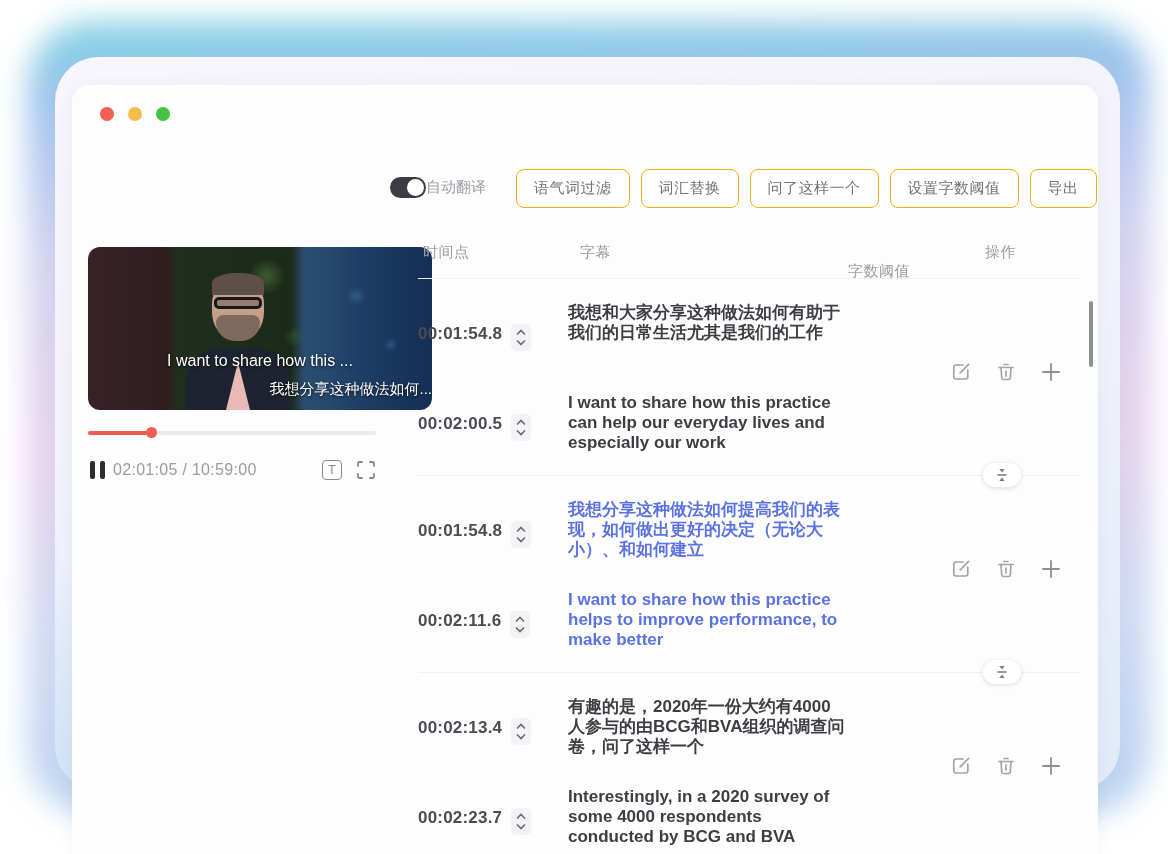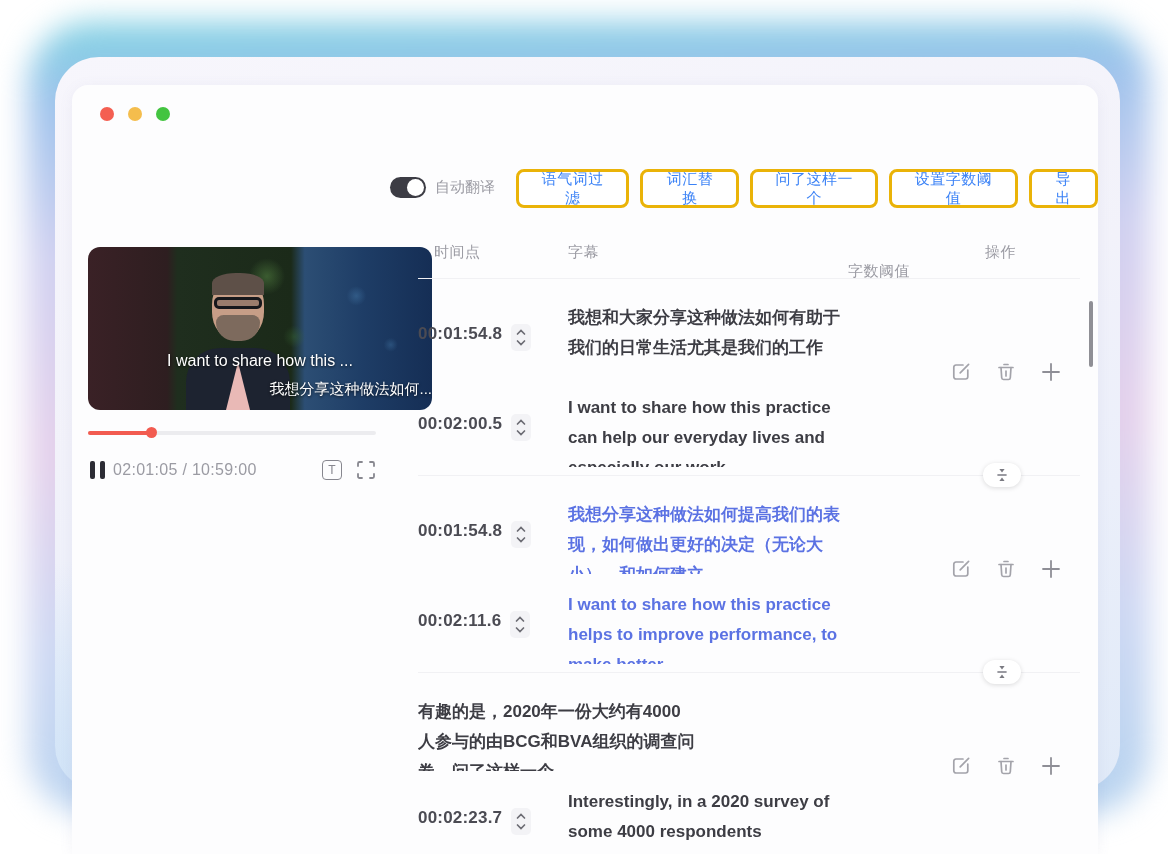--- a/index.html
+++ b/index.html
@@ -29,28 +29,28 @@
   .light { width:14px; height:14px; border-radius:50%; }
   .light.red    { background:var(--light_red); }
   .light.yellow { background:var(--light_yellow); }
   .light.green  { background:var(--light_green); }
 
   .title-block { position:absolute; left:28px; top:62px; }
   .doc-title { font-size:17px; color:#3e3e46; letter-spacing:.3px; display:inline-block; }
   .title-edit { display:inline-block; vertical-align:-3px; margin-left:10px; cursor:pointer; }
   .created { margin-top:10px; font-size:15px; color:#9b9ba3; }
 
-  .toggle-wrap { position:absolute; left:318px; top:92px; display:flex; align-items:center; gap:9px; }
+  .toggle-wrap { position:absolute; left:318px; top:92px; display:flex; align-items:center; }
   .toggle { width:36px; height:21px; border-radius:11px; background:var(--toggle_on); position:relative; cursor:pointer; }
   .toggle .knob { position:absolute; right:2px; top:2px; width:17px; height:17px; border-radius:50%; background:#fff; }
   .toggle-label { font-size:15px; color:#9b9ba3; }
 
   .top-buttons { position:absolute; left:444px; top:84px; display:flex; gap:11px; }
-  .tbtn { height:39px; padding:0 17px; background:#fff; border:3px solid #eab308; border-radius:8px;
-    font-size:15px; color:#3b82f6; display:flex; align-items:center; cursor:pointer;
+  .tbtn { height:39px; padding:0 17px; background:#fff; border:1px solid #eab308; border-radius:8px;
+    font-size:15px; color:#737373; display:flex; align-items:center; cursor:pointer;
     font-family:inherit; letter-spacing:.5px; }
 
   
   .video { position:absolute; left:16px; top:162px; width:344px; height:163px; border-radius:12px; overflow:hidden;
     background:linear-gradient(90deg,#3a2126 0%,#2e1e20 23%,#1f2e1e 26%,#1b2a19 59%,#2c4e74 63%,#1e3d66 80%,#152e55 100%); cursor:pointer; }
   .video .bokeh { position:absolute; inset:0;
     background:
       radial-gradient(26px 26px at 52% 18%, rgba(90,140,70,.5) 0%, rgba(90,140,70,0) 70%),
       radial-gradient(20px 20px at 40% 42%, rgba(70,120,60,.45) 0%, rgba(70,120,60,0) 70%),
       radial-gradient(16px 16px at 60% 55%, rgba(60,110,55,.4) 0%, rgba(60,110,55,0) 70%),
@@ -80,30 +80,30 @@
   .pause span { width:5px; height:18px; border-radius:2px; background:#2c2c34; }
   .time-display { margin-left:8px; font-size:16px; color:#9b9ba3; letter-spacing:.3px; }
   .ctrl-icons { margin-left:auto; display:flex; gap:14px; align-items:center; }
   .ticon { width:20px; height:20px; border:1.6px solid #87878f; border-radius:4px; color:#87878f;
     font-size:12px; display:flex; align-items:center; justify-content:center; cursor:pointer; }
 
   
   .table { position:absolute; left:346px; top:150px; width:662px; }
   .thead { position:relative; height:44px; border-bottom:1px solid #f1f1f4; }
   .th { position:absolute; top:8px; font-size:15px; color:#9b9ba3; letter-spacing:.5px; }
-  .th.c0 { left:16px; } .th.c1 { left:150px; } .th.c2 { left:430px;margin-top:19px; } .th.c3 { left:567px; }
+  .th.c0 { left:5px; } .th.c1 { left:162px; } .th.c2 { left:430px;margin-top:19px; } .th.c3 { left:567px; }
 
   .row-group { position:relative; padding-top:24px; }
   .entry { display:flex; margin-bottom:16px;font-weight:bold; }
   .time-cell { width:150px; display:flex; align-items:flex-start; padding-top:21px; }
   .time { font-size:17px; color:#4b4b53; letter-spacing:.2px; }
   .stepper { margin-left:9px; width:20px; height:27px; background:#f3f3f6; border-radius:5px;
     display:flex; flex-direction:column; align-items:center; justify-content:center; gap:3px; cursor:pointer; }
   .stepper svg { display:block; }
-  .sub-text { width:277px; height:74px; overflow:hidden; font-size:17px; line-height:30px; color:#3d3d44; cursor:text; }
+  .sub-text { width:277px; height:74px; overflow:hidden; font-size:17px; line-height:20px; color:#3d3d44; cursor:text; }
   .translated .sub-text { color:var(--translated_blue); }
 
   .actions { position:absolute; top:82px; right:18px; display:flex; gap:23px; align-items:center; }
   .act { cursor:pointer; display:block; }
 
   .sep { position:relative; height:1px; background:#f1f1f4; margin-top:-8px; }
   .merge-pill { position:absolute; left:565px; top:-12px; width:38px; height:24px; background:#fff;
     border-radius:12px; box-shadow:0 1px 5px rgba(0,0,0,.14); display:flex; align-items:center; justify-content:center; cursor:pointer; }
 
   .scrollbar { position:absolute; right:5px; top:216px; width:4px; height:66px; border-radius:2px; background:#8f8f95; cursor:pointer; }
@@ -307,20 +307,31 @@
               <path d="M4.4 1 h5.2 L7 4.4 Z"></path>
                 <rect x="2.2" y="6.2" width="9.6" height="1.5" rx=".7"></rect>
                 <path d="M7 9.6 l2.6 3.4 H4.4 Z"></path>
             </svg>
           </span>
         </div>
       </div>
 
       <div class="row-group tight">
         <div class="entry">
+          <div class="time-cell">
+            <span class="time">00:02:13.4</span>
+            <span class="stepper">
+              <svg width="10" height="7" viewBox="0 0 10 7" fill="none" stroke="#6c6c74" stroke-width="1.7" stroke-linecap="round">
+                  <path d="M1.5 5 L5 1.5 L8.5 5"></path>
+                </svg>
+              <svg width="10" height="7" viewBox="0 0 10 7" fill="none" stroke="#6c6c74" stroke-width="1.7" stroke-linecap="round">
+                  <path d="M1.5 2 L5 5.5 L8.5 2"></path>
+                </svg>
+            </span>
+          </div>
           <div class="sub-text">有趣的是，2020年一份大约有4000人参与的由BCG和BVA组织的调查问卷，问了这样一个</div>
         </div>
         <div class="entry" style="margin-bottom:14px;">
           <div class="time-cell">
             <span class="time">00:02:23.7</span>
             <span class="stepper">
               <svg width="10" height="7" viewBox="0 0 10 7" fill="none" stroke="#6c6c74" stroke-width="1.7" stroke-linecap="round">
                   <path d="M1.5 5 L5 1.5 L8.5 5"></path>
                 </svg>
               <svg width="10" height="7" viewBox="0 0 10 7" fill="none" stroke="#6c6c74" stroke-width="1.7" stroke-linecap="round">

